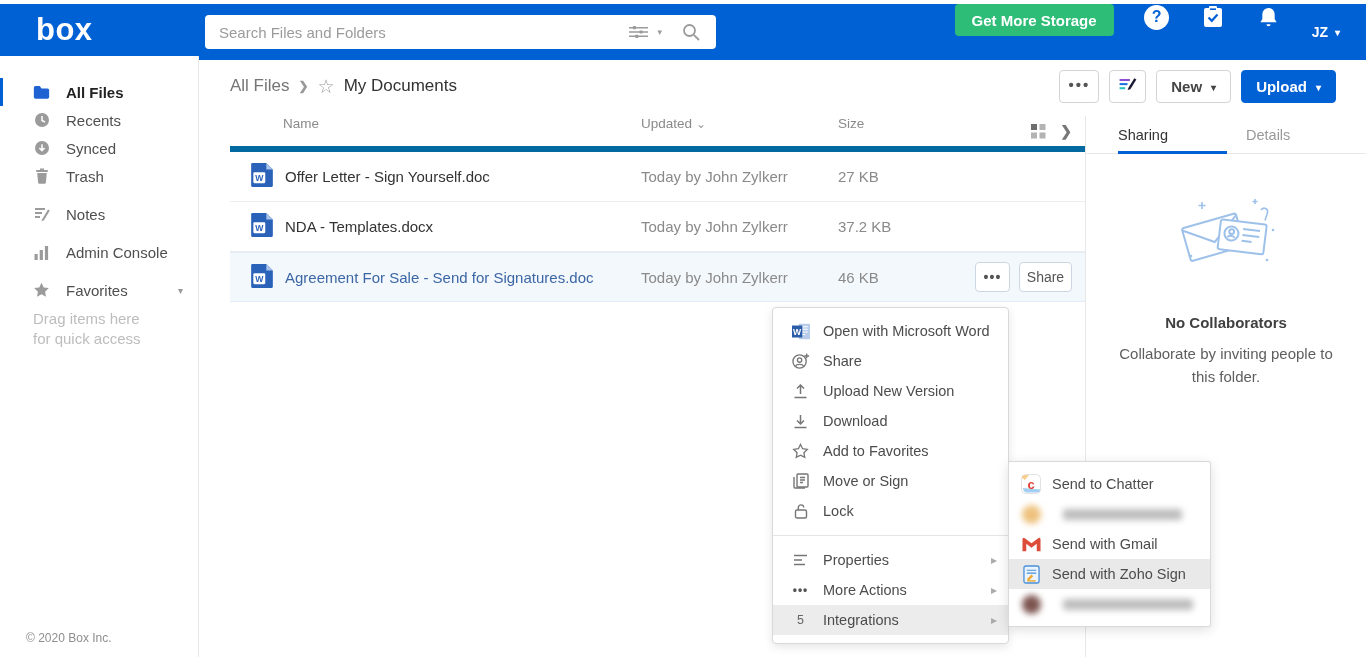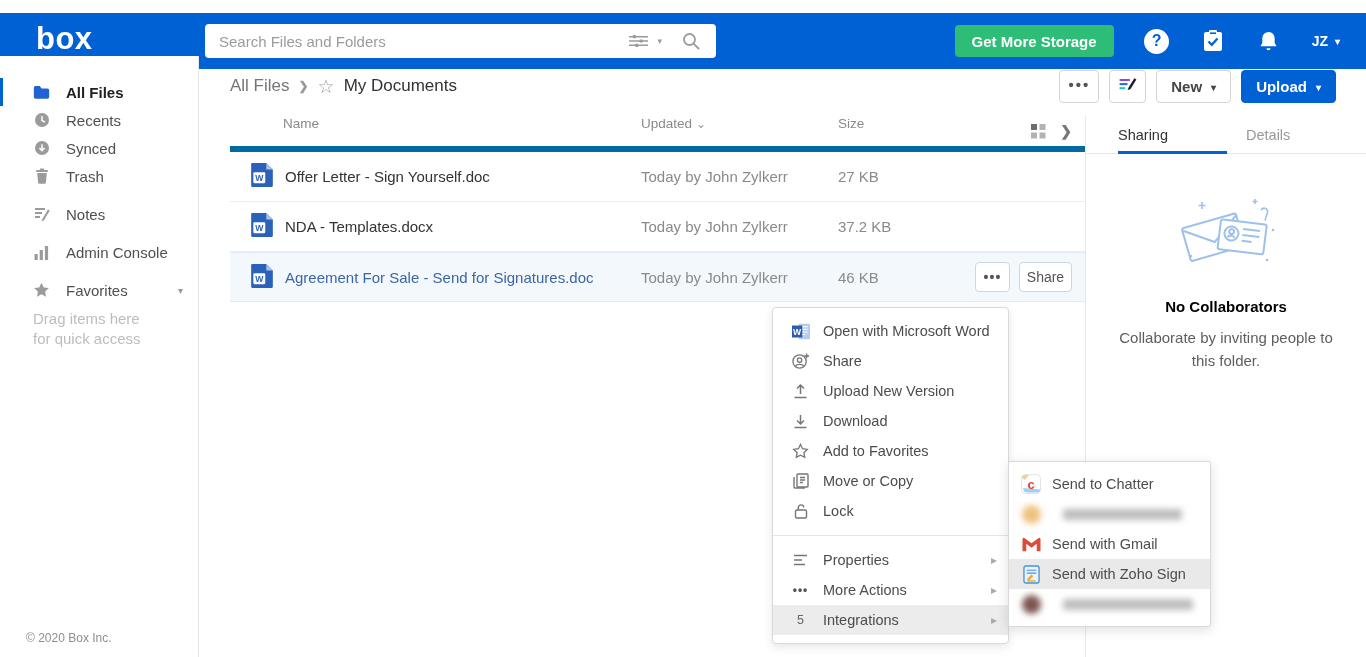--- a/index.html
+++ b/index.html
@@ -3,32 +3,32 @@
 <meta charset="utf-8">
 <style>
   * { box-sizing: border-box; }
   html,body { margin:0; padding:0; }
   body {
     width:1366px; height:657px; position:relative; overflow:hidden;
     background:#fff; font-family:"Liberation Sans", sans-serif; color:#333;
   }
 
   
-  .topbar { position:absolute; top:13px; left:0; width:1366px; height:56px; background:#0061D5; }
+  .topbar { position:absolute; top:4px; left:0; width:1366px; height:56px; background:#0061D5; }
   .logo { position:absolute; left:36px; top:8px; color:#fff; font-size:31px; font-weight:800; letter-spacing:.5px; cursor:pointer; }
   .searchbar {
     position:absolute; left:205px; top:11px; width:511px; height:34px;
     background:#fff; border-radius:4px; display:flex; align-items:center; padding:0 12px;
   }
   .searchbar input { flex:1; border:0; outline:0; font-size:15px; color:#333; background:transparent; }
   .searchbar input::placeholder { color:#9b9b9b; }
   .search-tools { display:flex; align-items:center; gap:6px; }
   .caret-sm { font-size:9px; color:#9b9b9b; }
   .mag { margin-left:10px; }
-  .topbar-right { position:absolute; right:26px; top:0; height:56px; display:flex; align-items:center; gap:30px; }
+  .topbar-right { position:absolute; right:26px; top:0; height:56px; display:flex; gap:30px; }
   .storage-btn {
     background:#2EBD77; color:#fff; border:0; border-radius:4px; height:32px;
     padding:0 17px; font-size:15px; font-weight:700; font-family:inherit; cursor:pointer;
   }
   .tb-iconbtn { width:26px; height:26px; display:flex; align-items:center; justify-content:center; cursor:pointer; }
   .help-circle {
     width:25px; height:25px; border-radius:50%; background:#fff; color:#0061D5;
     font-size:16px; font-weight:800; display:flex; align-items:center; justify-content:center;
   }
   .user-chip { display:flex; align-items:center; gap:7px; color:#fff; font-size:14px; font-weight:700; cursor:pointer; }
@@ -91,21 +91,21 @@
   .file-row .c-actions { gap:9px; }
 
   
   .right-panel { width:281px; border-left:1px solid #e8e8e8; }
   .panel-tabs { height:38px; border-bottom:1px solid #e8e8e8; display:flex; padding-left:32px; font-size:14.5px; }
   .tab { position:relative; width:109px; display:flex; align-items:center; color:#999; cursor:pointer; }
   .tab + .tab { margin-left:19px; width:auto; }
   .tab.active { color:#333; }
   .tab.active::after { content:""; position:absolute; left:0; right:0; bottom:-1px; height:3px; background:#0061D5; }
   .panel-body { text-align:center; padding-top:42px; }
-  .nc-title { margin-top:24px; font-size:15px; font-weight:700; color:#000000; }
+  .nc-title { margin-top:40px; font-size:15px; font-weight:700; color:#404040; }
   .nc-desc { margin:12px auto 0; font-size:15px; color:#5e5e5e; line-height:1.5; width:225px; }
   .share-folder-btn {
     margin-top:50px; width:219px; height:30px; background:#fff; border:1px solid #2a6fce;
     border-radius:3px; color:#1f66cc; font-size:15px; font-family:inherit; cursor:pointer;
   }
 
   
   .menu {
     position:absolute; left:772px; top:307px; width:237px; background:#fff;
     border:1px solid #d9d9d9; border-radius:4px; box-shadow:0 3px 10px rgba(0,0,0,.10);
@@ -452,21 +452,21 @@
     <span>Add to Favorites</span>
   </div>
   <div class="menu-item">
     <span class="mi-icon">
       <svg width="16" height="16" viewBox="0 0 16 16" fill="none" stroke="#767676" stroke-width="1.4">
         <rect x="4" y="1" width="11" height="13" rx="1"></rect>
         <path d="M1 4v10a1 1 0 0 0 1 1h10"></path>
         <path d="M7 4.5h5M7 7h5M7 9.5h3"></path>
       </svg>
     </span>
-    <span>Move or Copy</span>
+    <span>Move or Sign</span>
   </div>
   <div class="menu-item">
     <span class="mi-icon">
       <svg width="14" height="16" viewBox="0 0 14 16" fill="none" stroke="#767676" stroke-width="1.4">
         <rect x="1.5" y="7" width="11" height="8" rx="1.5"></rect>
         <path d="M4.3 7V4.6a2.7 2.7 0 0 1 5.4 0"></path>
       </svg>
     </span>
     <span>Lock</span>
   </div>

